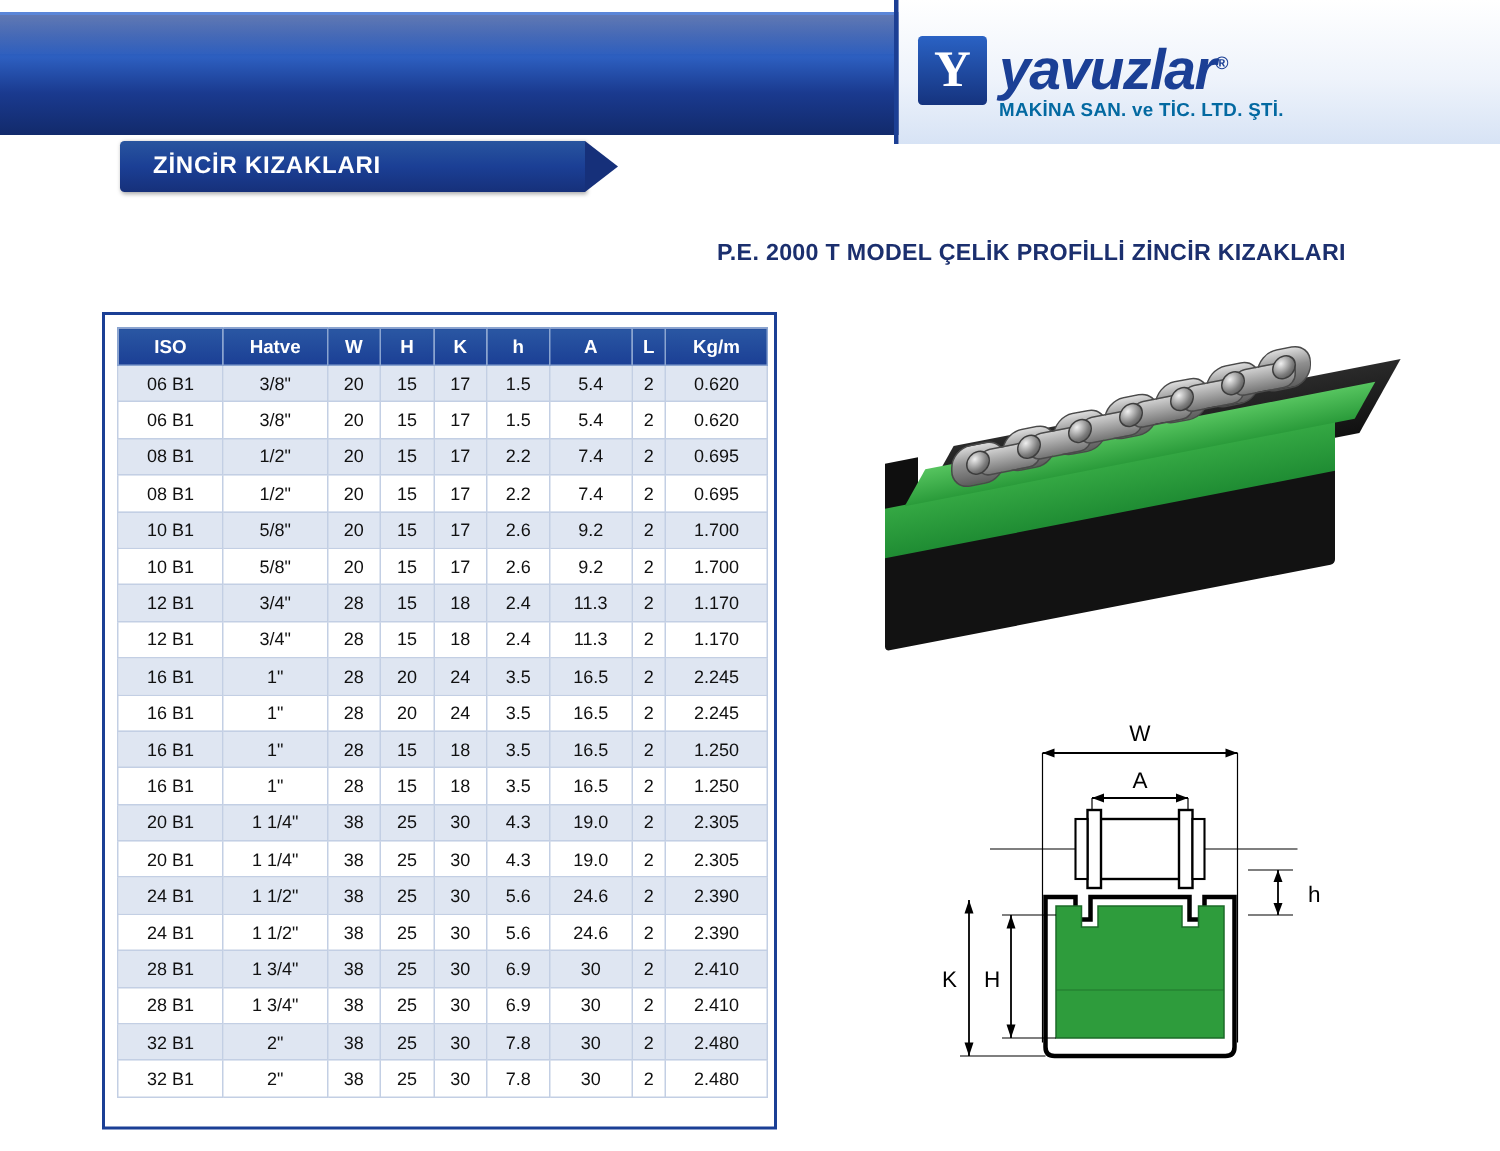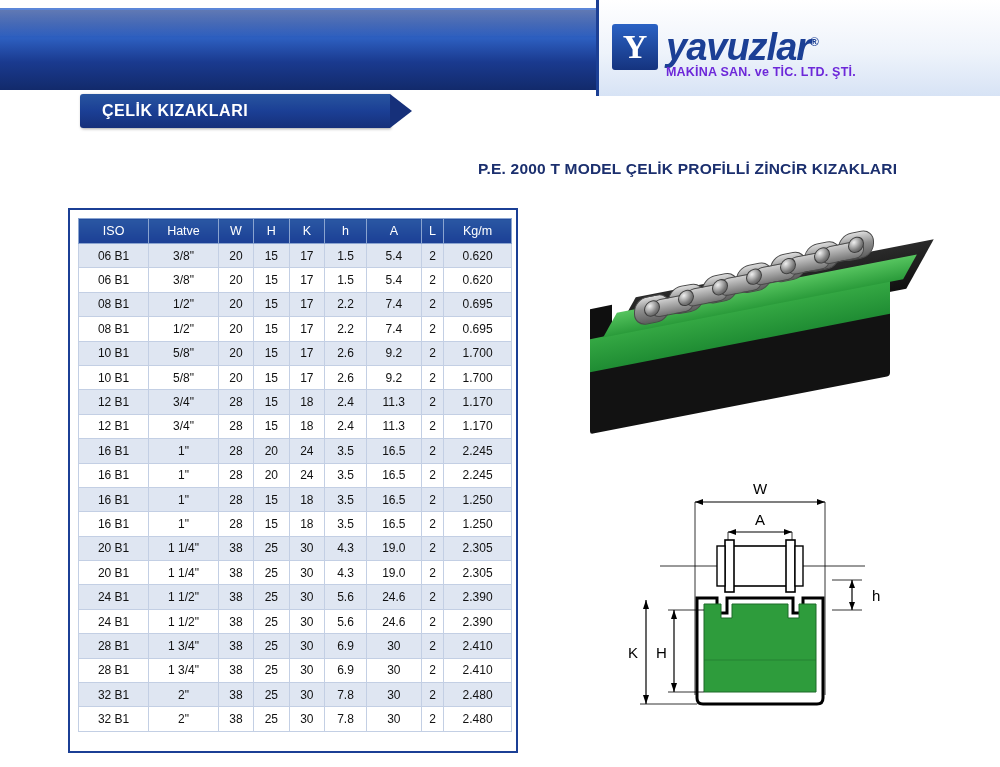--- a/index.html
+++ b/index.html
@@ -80,21 +80,21 @@
   }
   .logo-reg {
     font-size: 12px;
     color: #1b3f95;
     vertical-align: super;
     font-style: normal;
   }
   .logo-sub {
     font-size: 12.5px;
     font-weight: bold;
-    color: #6d28d9;
+    color: #0369a1;
     letter-spacing: 0.2px;
     margin-top: -2px;
   }
 
   
   .section-tab {
     position: absolute;
     left: 80px; top: 94px;
     height: 34px;
     min-width: 270px;
@@ -144,21 +144,21 @@
   }
   table.spec {
     border-collapse: collapse;
     width: 434px;
     margin: 0;
   }
   table.spec th {
     background: linear-gradient(to bottom, #2a57a3, #1b3f95);
     color: #ffffff;
     font-size: 12.5px;
-    font-weight: normal;
+    font-weight: bold;
     height: 24px;
     border: 1px solid #8aa4d0;
     text-align: center;
     padding: 0 0;
   }
   table.spec td {
     font-size: 12px;
     color: #111111;
     height: 23.4px;
     border: 1px solid #c3cfe4;
@@ -268,21 +268,21 @@
   <div class="logo-wrap">
     <div class="logo-mark"></div>
     <div class="logo-text-block">
       <div class="logo-name"><span>yavuzlar</span><span class="logo-reg">®</span></div>
       <div class="logo-sub">MAKİNA SAN. ve TİC. LTD. ŞTİ.</div>
     </div>
   </div>
 </div>
 
 <div class="section-tab">
-  <span class="section-tab-label">ÇELİK KIZAKLARI</span>
+  <span class="section-tab-label">ZİNCİR KIZAKLARI</span>
 </div>
 
 <div class="doc-title">P.E.  2000 T MODEL ÇELİK PROFİLLİ ZİNCİR KIZAKLARI</div>
 
 <div class="table-frame">
   <table class="spec">
     <thead>
       <tr>
         <th>ISO</th>
         <th>Hatve</th>

